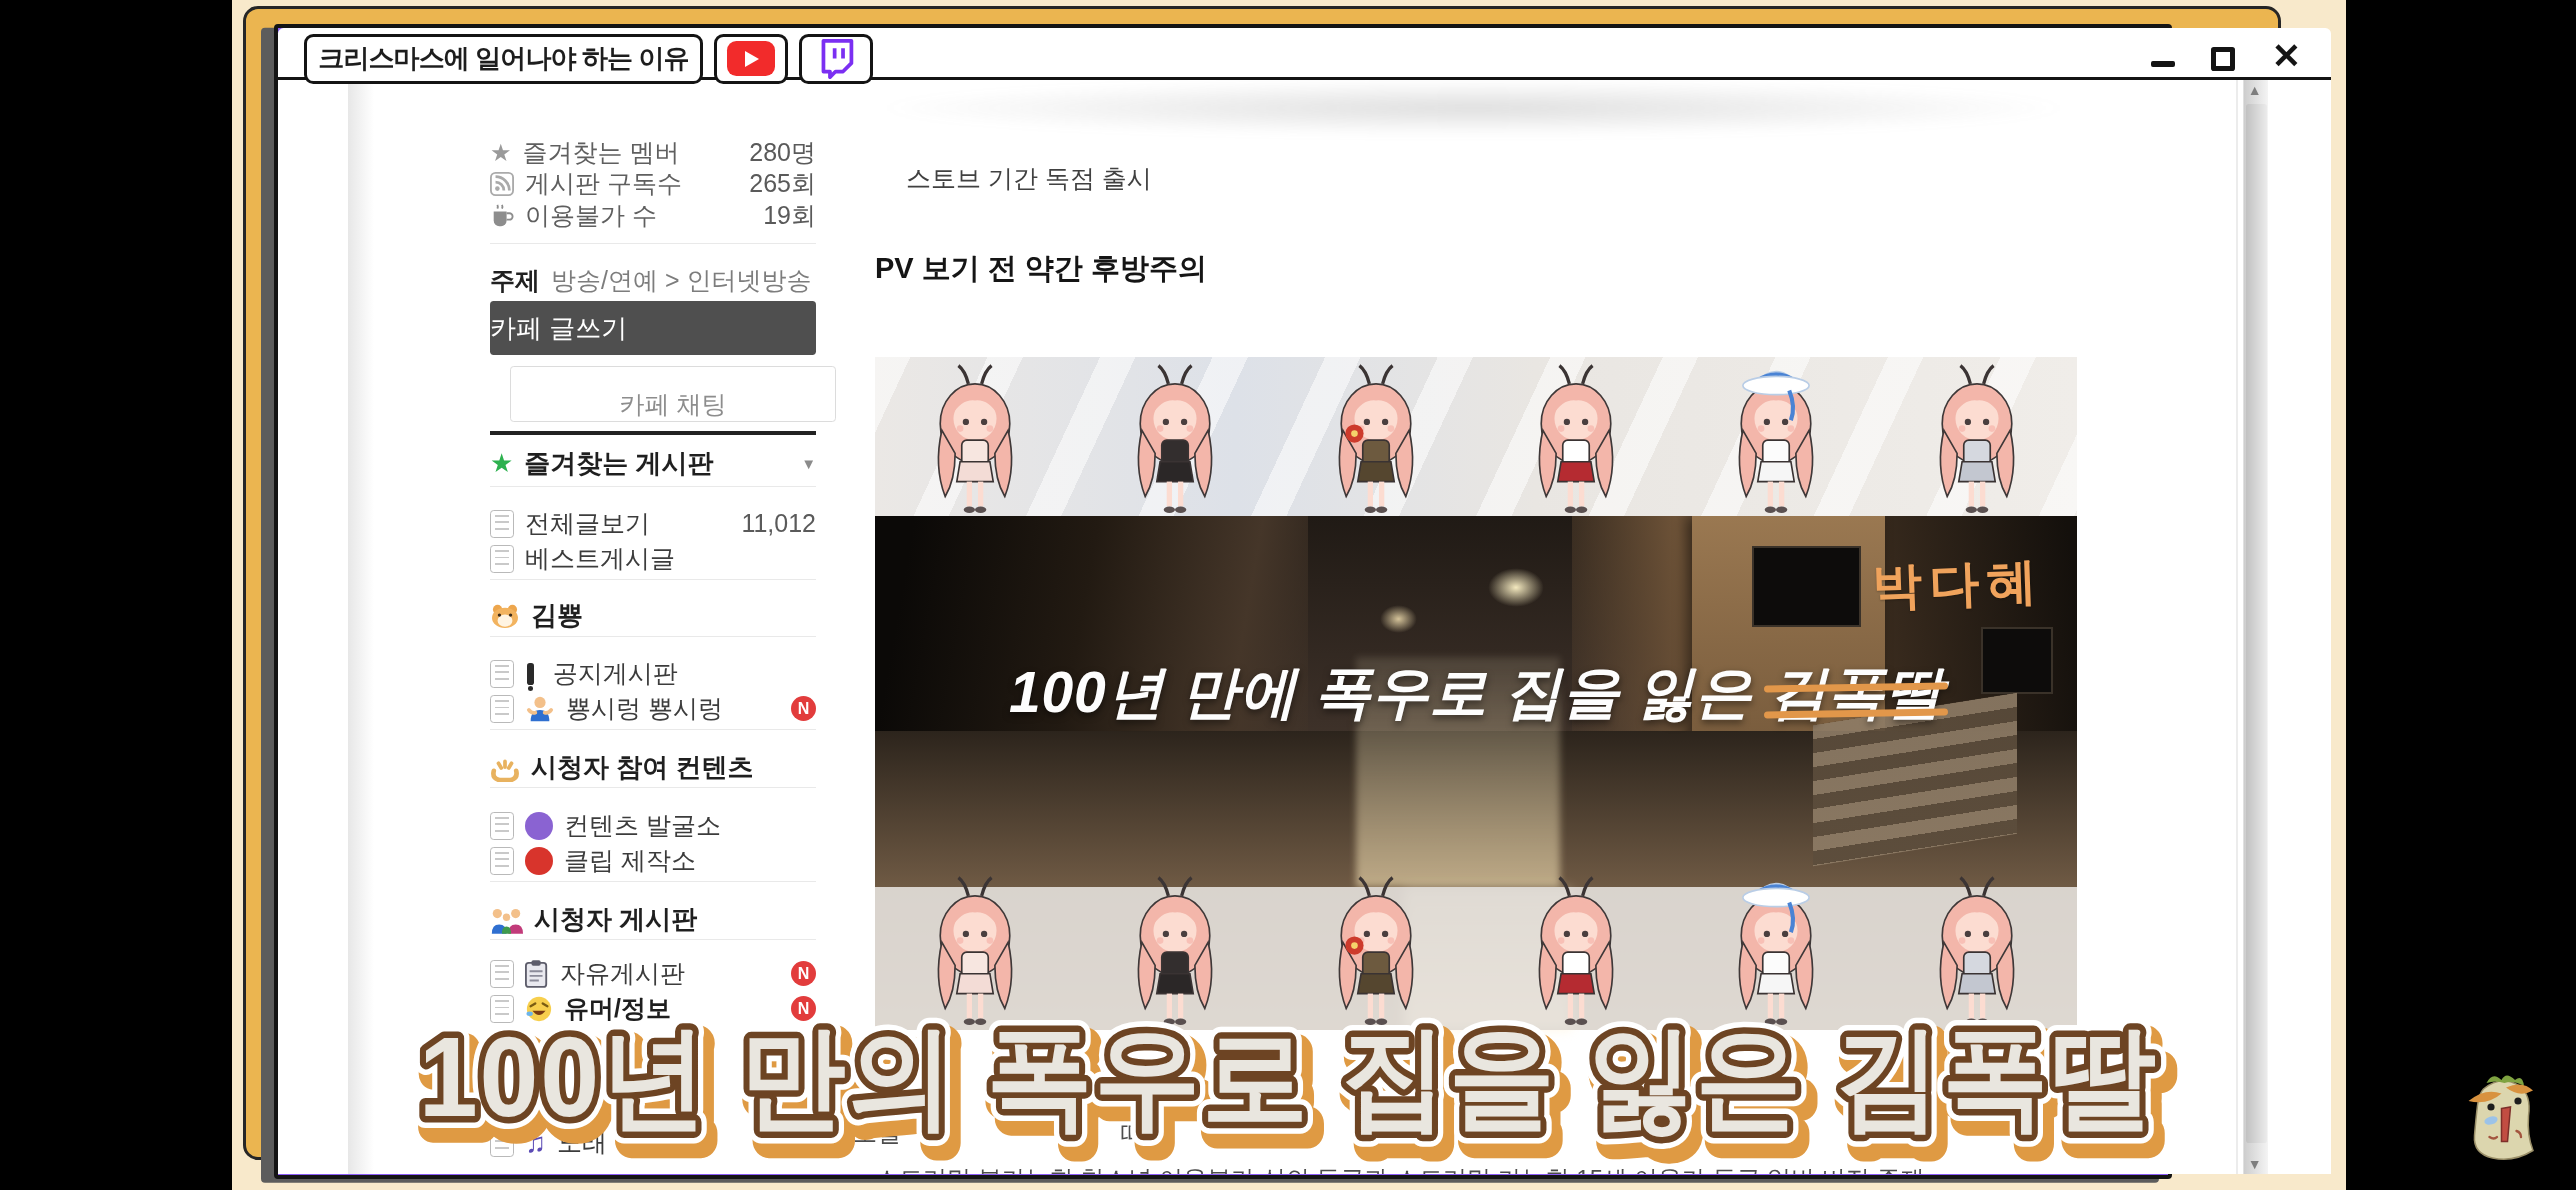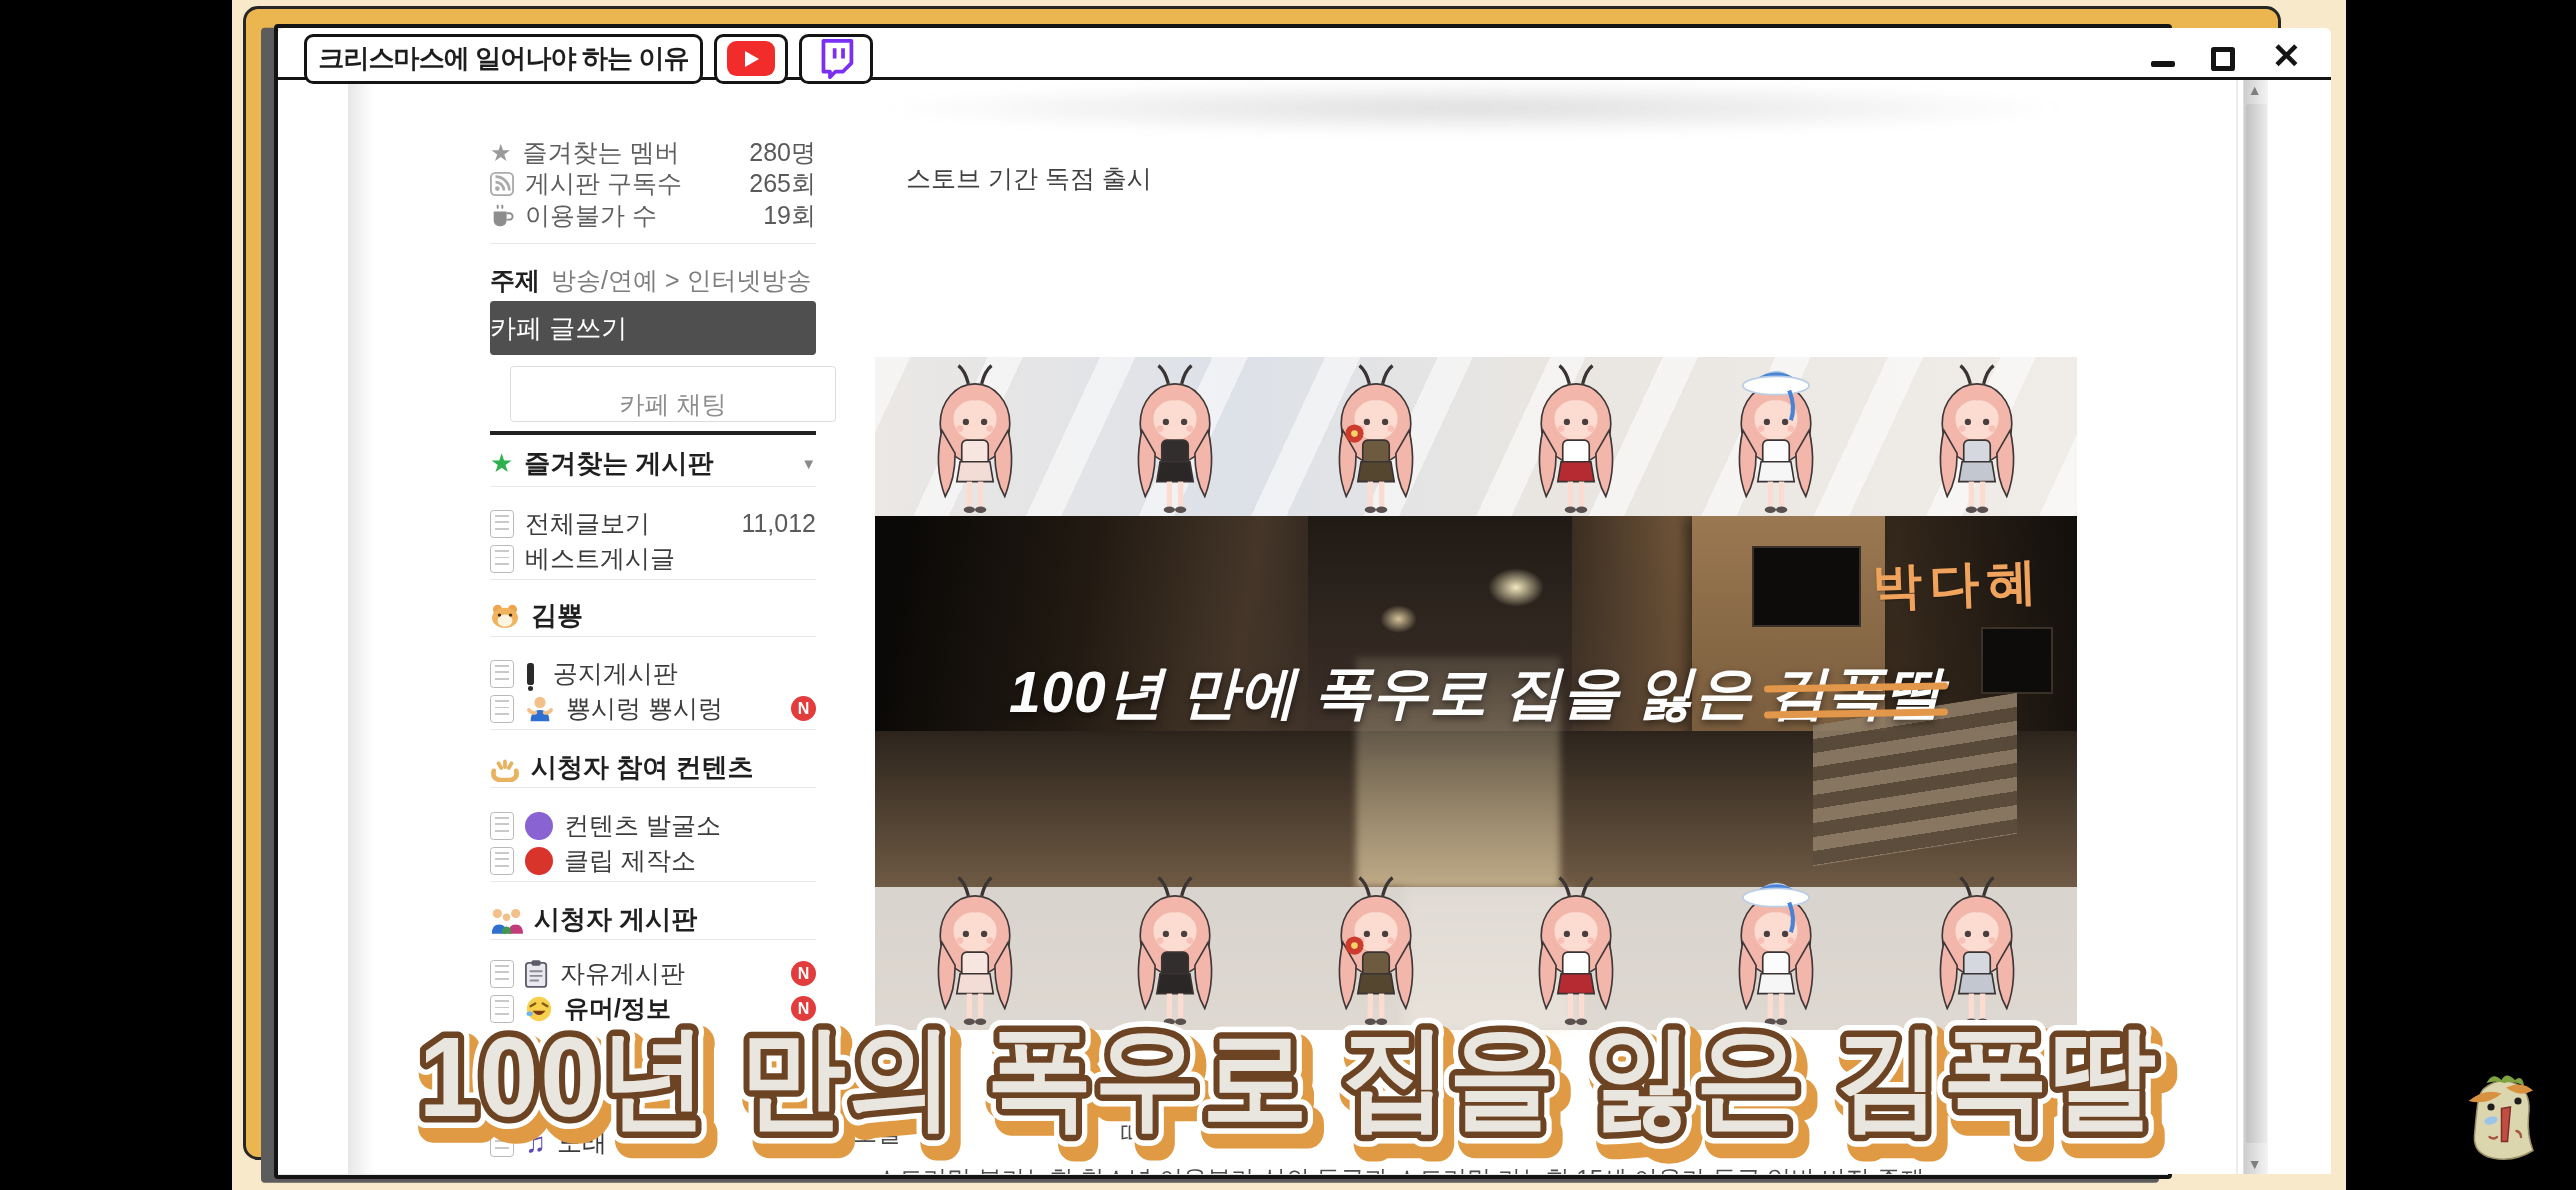--- a/index.html
+++ b/index.html
@@ -4,21 +4,21 @@
 <style>
   * { margin:0; padding:0; box-sizing:border-box; }
   html,body { width:2576px; height:1191px; background:#000; overflow:hidden;
               font-family:"Liberation Sans", sans-serif; }
   .abs { position:absolute; }
 
   
   #cream-panel { left:232px; top:0; width:2114px; height:1191px; background:#f8e9cb; }
   #yellow-frame { left:243px; top:5.6px; width:2038px; height:1154px; background:#ebb550;
                   border:3.7px solid #262626; border-radius:15px; }
-  #app-window { left:274px; top:24px; width:1898px; height:1155px; background:#e5e5e5;
+  #app-window { left:274px; top:24px; width:1898px; height:1155px; background:#8b5cf6;
                 border:4.6px solid #141414; border-radius:4px;
                 box-shadow:-13px 3.7px 0 #5c5c5c; }
 
   
   #titlebar { left:0; top:0; width:2053px; height:52px; background:#fff;
               border-bottom:3.7px solid #141414; border-radius:5.6px 5.6px 0 0; z-index:5; }
   .tab { position:absolute; top:5.6px; height:50px; background:#fff; border:3.7px solid #141414;
          border-radius:9.3px; display:flex; align-items:center; justify-content:center; z-index:6; }
   #tab-main { left:26px; width:399px; font-size:26px; font-weight:600; color:#1d1d1d; letter-spacing:-0.9px; }
   #tab-youtube { left:436px; width:74px; }
@@ -305,20 +305,21 @@
       <span class="n-badge">N</span>
     </div>
     <div class="srow" style="top:1046px">
       <span class="doc-icon"></span>
       <span style="color:#5b4bb5;font-size:28px">♫</span>
       <span class="grow">노래</span>
       <span class="n-badge">N</span>
     </div>
 
     <div class="post-line" style="top:82px">스토브 기간 독점 출시</div>
+    <div id="post-warning" style="top:169px">PV 보기 전 약간 후방주의</div>
 
     <div class="abs" id="pv-block">
       <div id="pv-top"></div>
       <div class="chibi-row" id="chibi-row-top">
           <svg class="chibi" viewBox="0 0 64 96">
     <path d="M28 12 Q26 4 22 1 M36 12 Q38 4 42 1" stroke="#3b3434" stroke-width="2" fill="none"></path>
     <ellipse cx="32" cy="36" rx="21" ry="24" fill="#f3b6aa" stroke="#3f3838" stroke-width="1"></ellipse>
     <path d="M12 40 Q7 62 14 80 Q20 70 20 54 Z" fill="#f3b6aa" stroke="#3f3838" stroke-width="1"></path>
     <path d="M52 40 Q57 62 50 80 Q44 70 44 54 Z" fill="#f3b6aa" stroke="#3f3838" stroke-width="1"></path>
     <circle cx="32" cy="33" r="13" fill="#fcdcd1"></circle>

